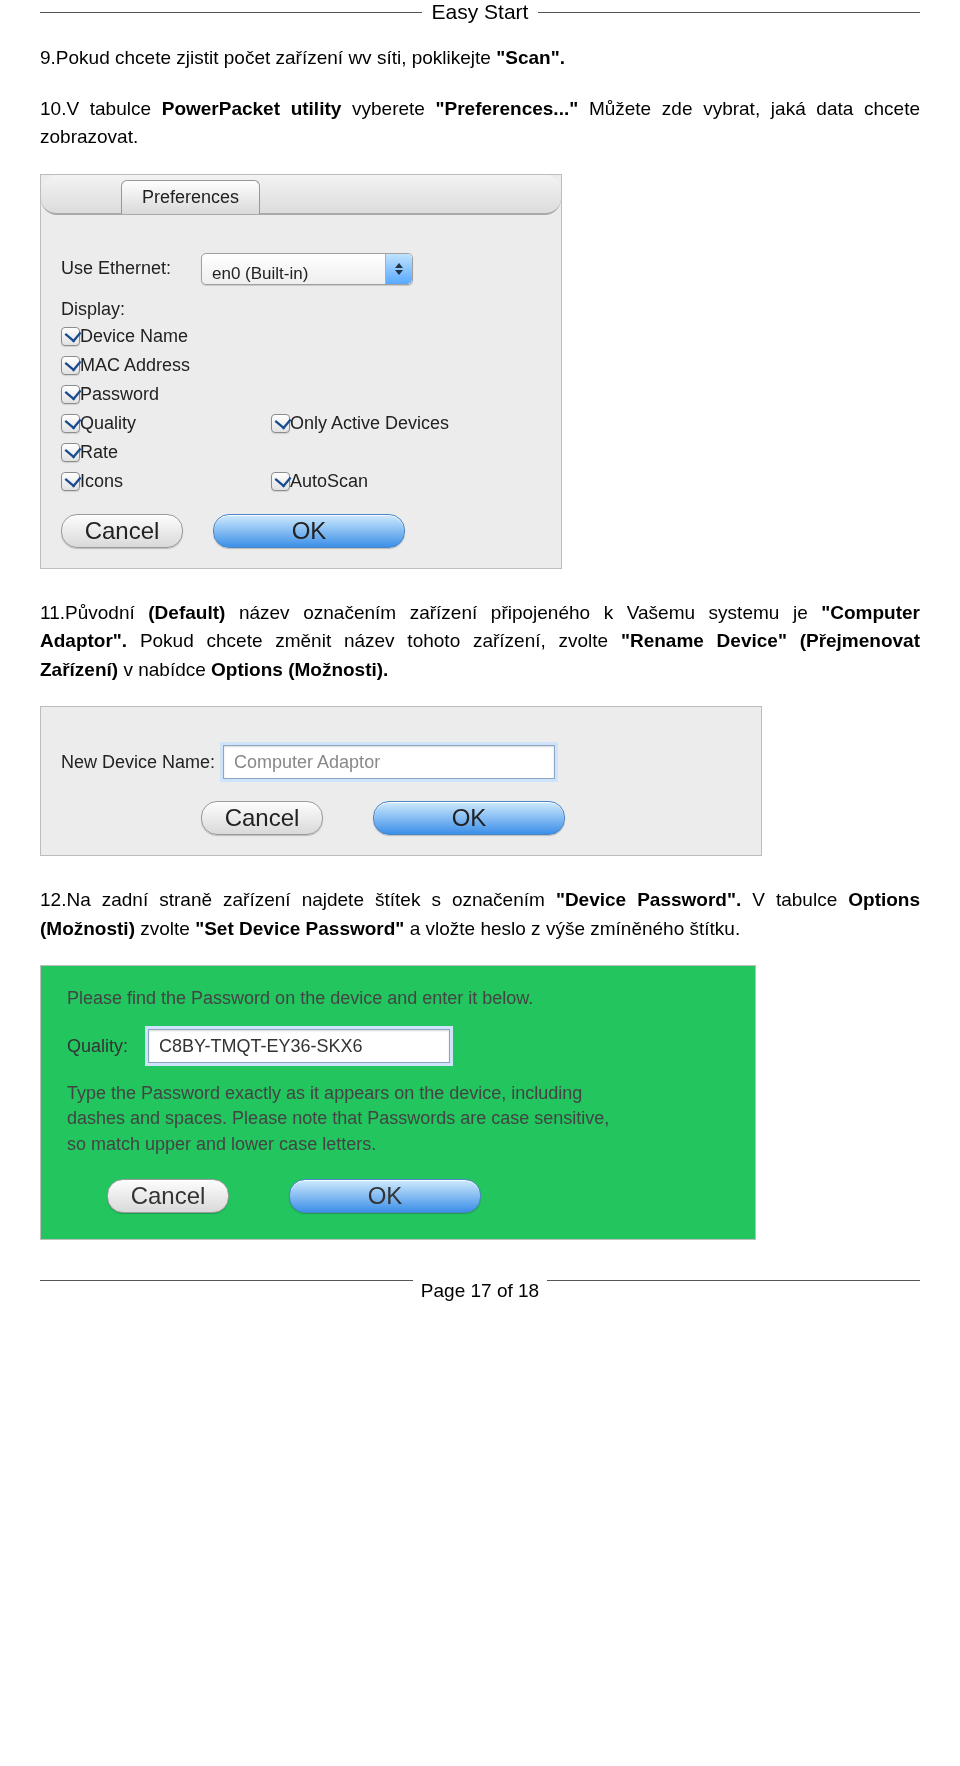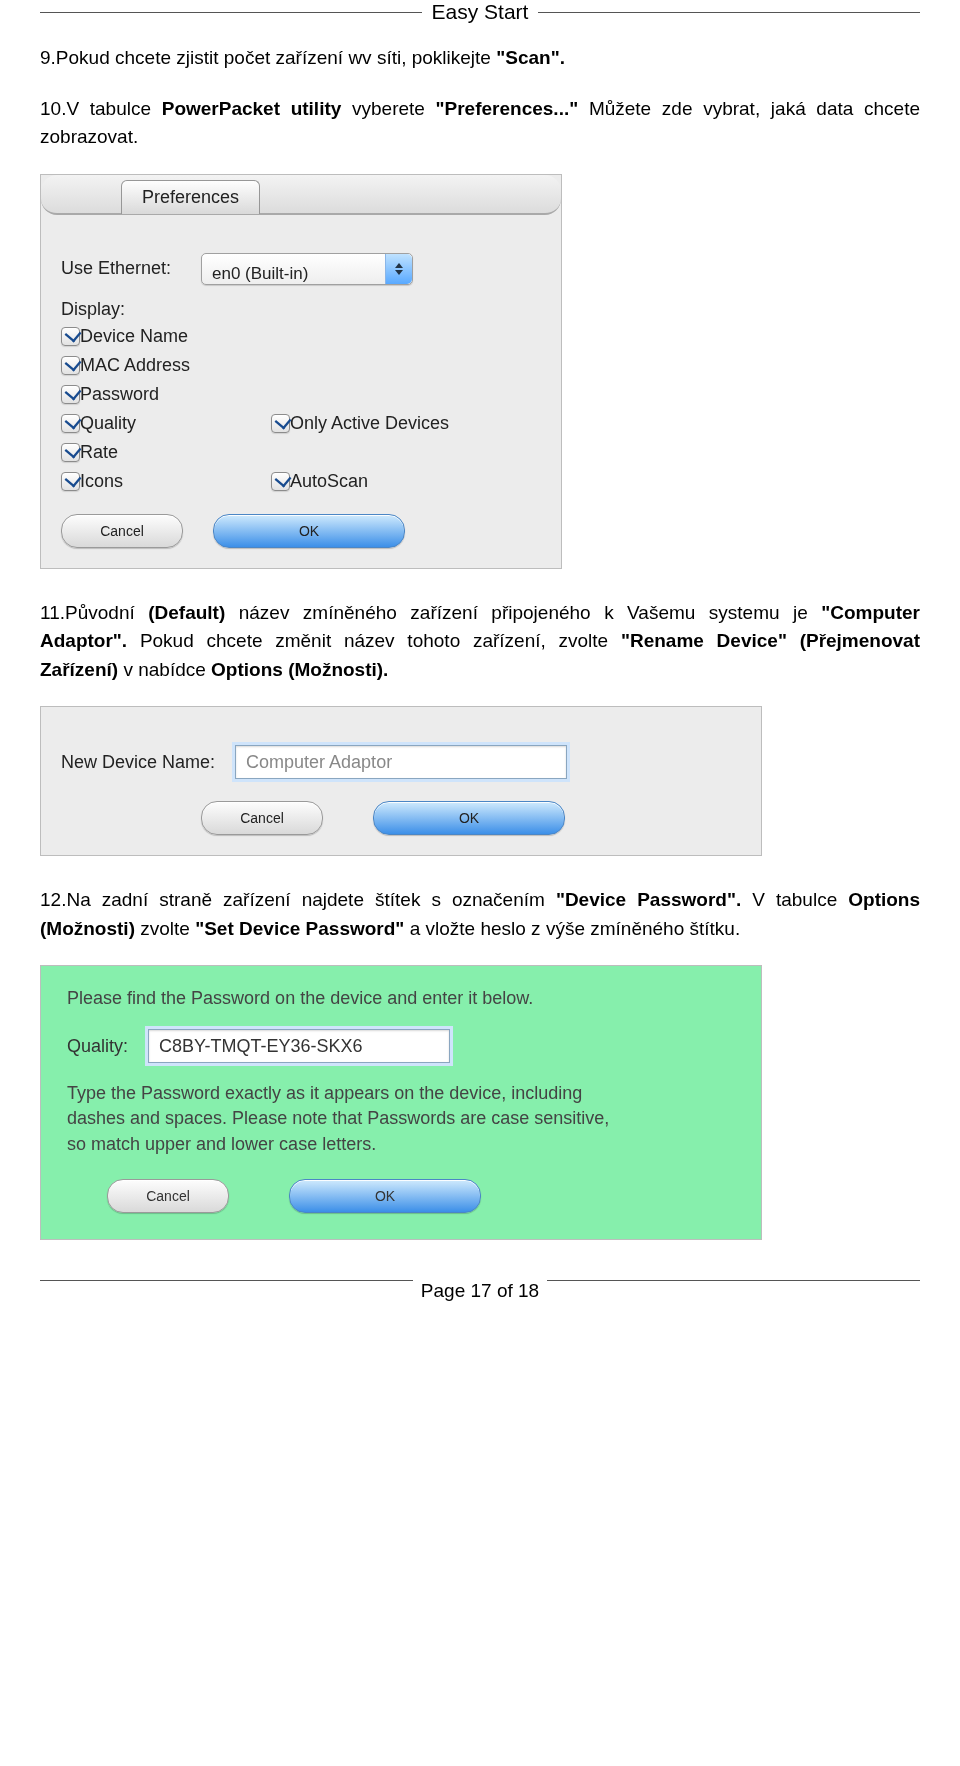--- a/index.html
+++ b/index.html
@@ -101,38 +101,38 @@
     content:""; position:absolute; left:3px; top:-2px; width:13px; height:13px;
     border-right:3px solid #184b8f; border-bottom:3px solid #184b8f;
     transform: rotate(40deg) scale(.75);
   }
   .btn-row { display:flex; gap:30px; margin-top: 22px; }
   .btn-row.wide { gap: 50px; padding-left: 20px; }
   .aqua-btn {
     display:inline-flex; align-items:center; justify-content:center;
     height:32px; border-radius:16px;
     border:1px solid #9a9a9a;
-    font-size:14px;
+    font-size:24px;
     box-shadow: 0 1px 1px rgba(0,0,0,.2), inset 0 1px 0 rgba(255,255,255,.9);
   }
   .aqua-btn.white { background: linear-gradient(#fdfdfd,#d9d9d9); width:120px; }
   .aqua-btn.blue  { background: linear-gradient(#cfeafd,#3c8fe8); width:190px; border-color:#4b86c5; }
   .input-aqua {
     display:flex; align-items:center;
     background:#fff; border:1px solid #8aa6c0;
     box-shadow: 0 0 0 3px #cfe4fb, inset 0 1px 2px rgba(0,0,0,.15);
     border-radius:0; height:32px; padding:0 10px;
     min-width: 310px;
   }
   .input-aqua.short { min-width: 280px; }
   .input-aqua .val { color:#888; font-size:18px; }
   .plain-panel {
-    background:#86efac;
+    background:#22c55e;
     border:1px solid #bdbdbd;
-    padding: 20px 26px 26px 26px;
+    padding: 20px 20px 26px 26px;
     font-family: "Lucida Grande","Helvetica Neue",Arial,sans-serif;
     font-size:18px;
     color:#333;
   }
   .plain-panel .msg { color:#444; line-height:1.4; margin-bottom:18px; max-width:560px; }
   .footer-band {
     display:flex; align-items:flex-start; margin-top: 40px;
   }
   .footer-band .line { flex:1; border-top:1px solid #555; }
   .footer-band .txt { padding:0 8px; font-size:19px; }
@@ -218,31 +218,31 @@
       <div class="btn-row">
         <div class="aqua-btn white">Cancel</div>
         <div class="aqua-btn blue">OK</div>
       </div>
     </div>
   </div>
 
   <div class="body-text">
     <span>11.Původní </span>
     <b>(Default)</b>
-    <span> název zmíněného zařízení připojeného k Vašemu systemu je </span>
+    <span> název označením zařízení připojeného k Vašemu systemu je </span>
     <b>"Computer Adaptor".</b>
     <span> Pokud chcete změnit název tohoto zařízení, zvolte </span>
     <b>"Rename Device" (Přejmenovat Zařízení)</b>
     <span> v nabídce </span>
     <b>Options (Možnosti).</b>
   </div>
 
   <div class="aqua-panel wide">
     <div class="panel-body">
-      <div class="row" style="gap:20px;">
+      <div class="row" style="gap:8px;">
         <div>New Device Name:</div>
         <div class="input-aqua">
           <span class="val">Computer Adaptor</span>
         </div>
       </div>
       <div class="btn-row wide" style="margin-left:120px;">
         <div class="aqua-btn white">Cancel</div>
         <div class="aqua-btn blue">OK</div>
       </div>
     </div>

